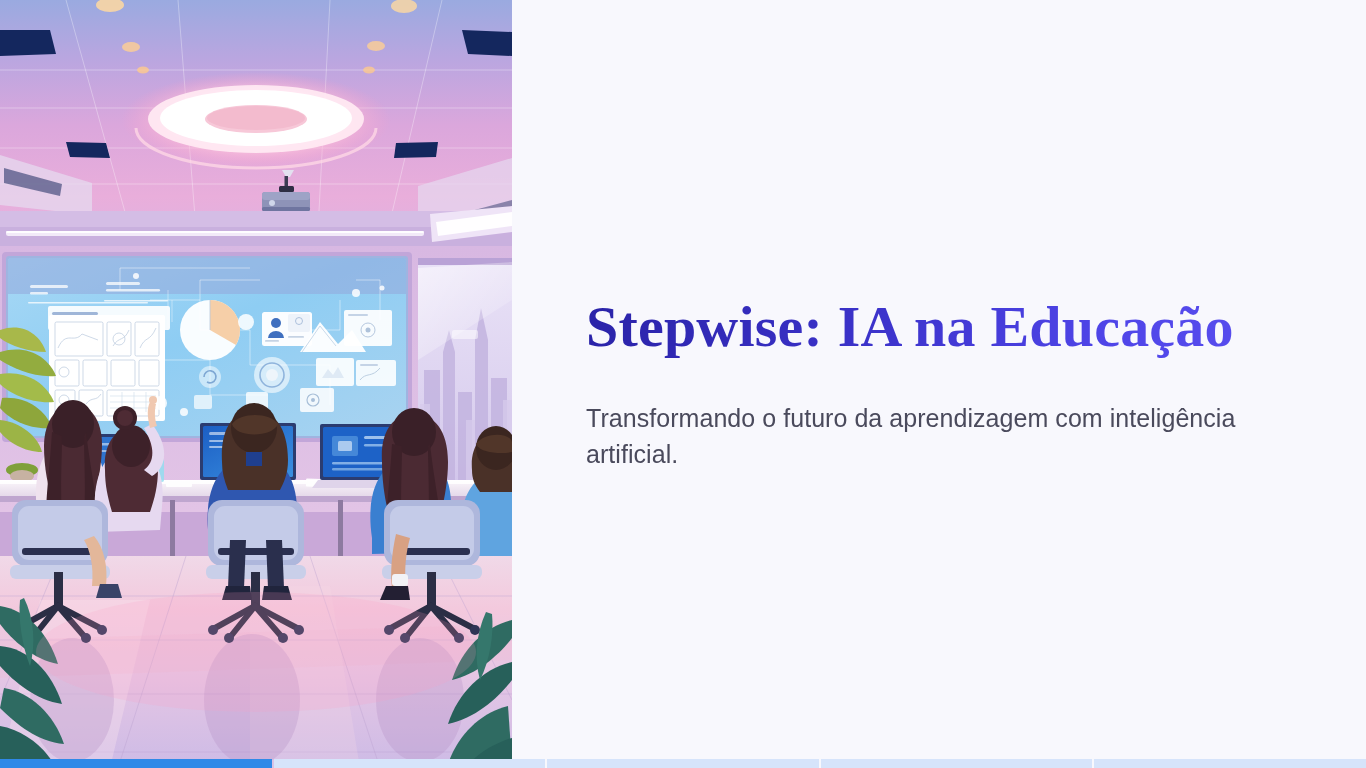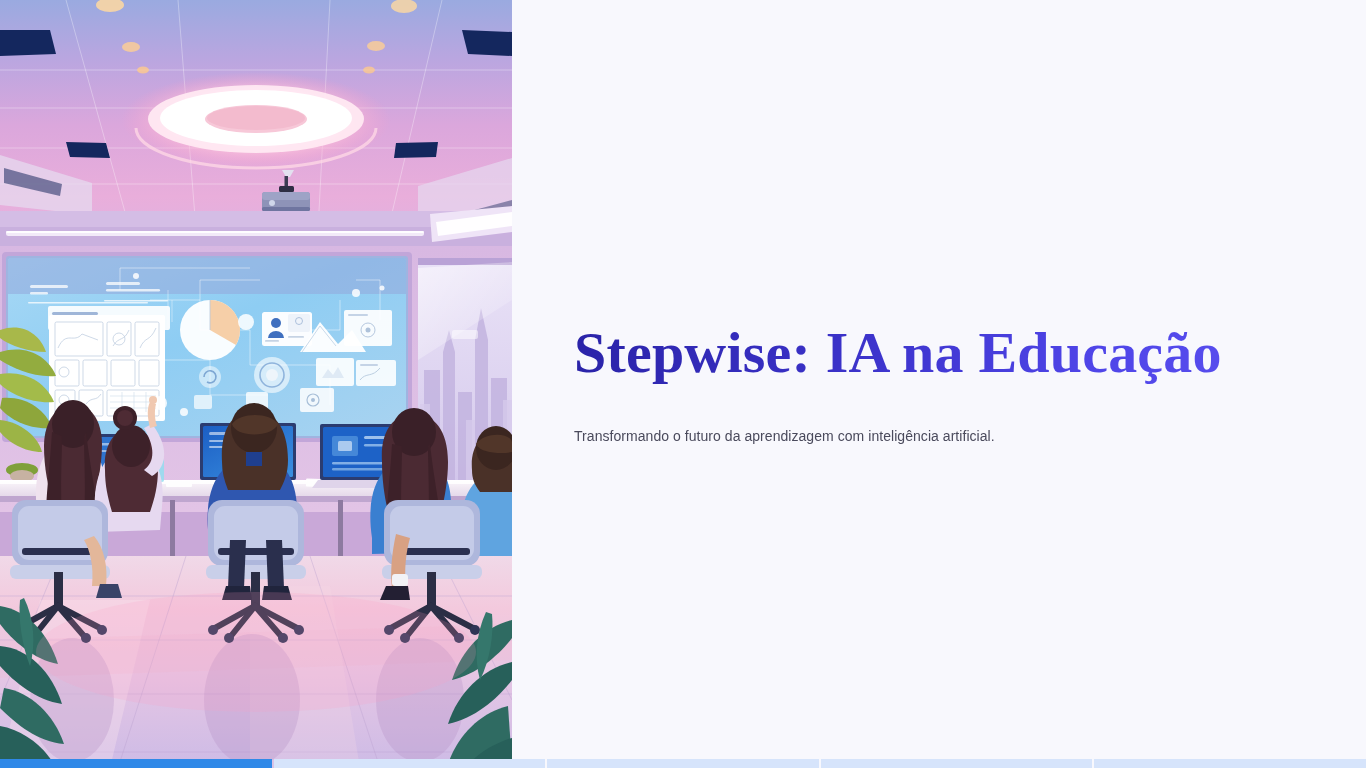--- a/index.html
+++ b/index.html
@@ -28,21 +28,21 @@
 
   
   .content{
     flex:1 1 auto;
     position:relative;
     height:768px;
     background:#f8f8fd;
   }
   .content-inner{
     position:absolute;
-    left:62px;
+    left:74px;
     top:0;
     width:720px;
     height:768px;
     display:flex;
     flex-direction:column;
     justify-content:center;
   }
   .slide-title{
     font-family:"Liberation Serif", serif;
     font-size:58px;
@@ -53,21 +53,21 @@
     -webkit-background-clip:text;
     background-clip:text;
     color:transparent;
     -webkit-text-fill-color:transparent;
     white-space:nowrap;
     margin-bottom:36px;
     padding-bottom:4px;
   }
   .slide-subtitle{
     font-family:"Liberation Sans", sans-serif;
-    font-size:14px;
+    font-size:25px;
     line-height:1.45;
     font-weight:400;
     color:#4a4a5c;
     letter-spacing:0.05px;
   }
 
   
   .progress-bar{
     position:absolute;
     left:0; bottom:0;

